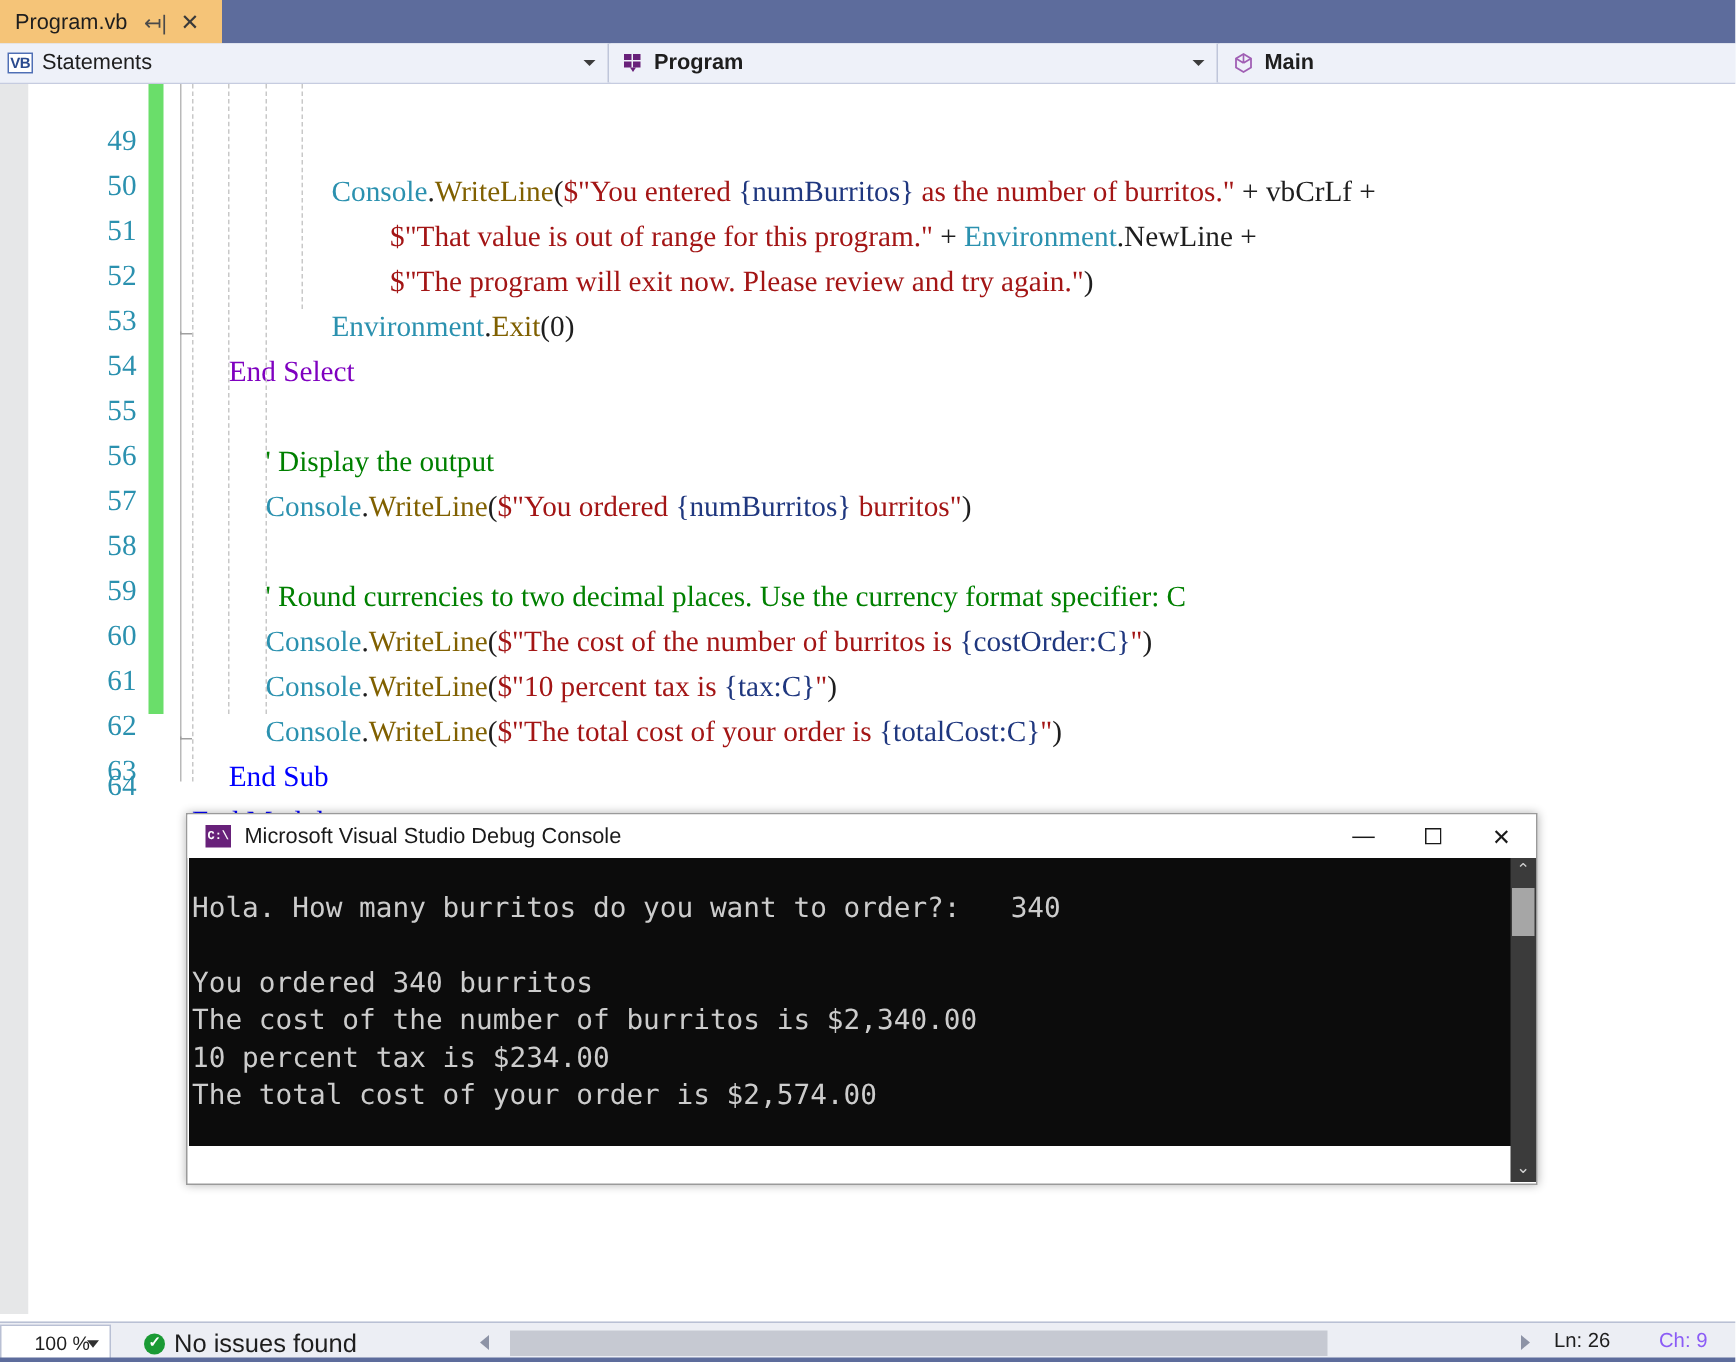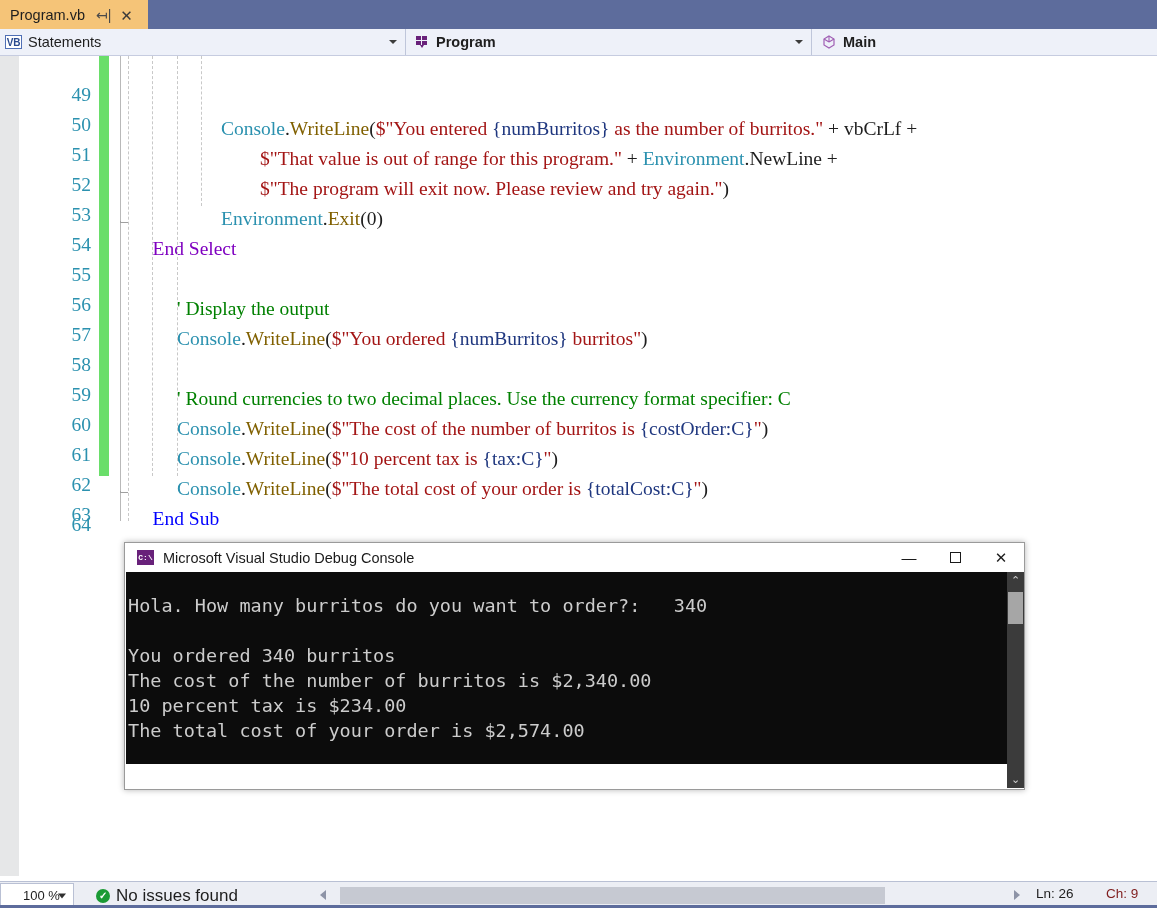--- a/index.html
+++ b/index.html
@@ -107,21 +107,21 @@
   .ok-check{position:absolute;left:99px;top:8px;color:#ffffff;font-size:10px;line-height:12px;font-weight:bold;}
   .issues{position:absolute;left:116px;top:4px;font-size:17px;color:#1e1e1e;}
   .hsb{position:absolute;left:320px;top:3px;width:700px;height:21px;background:#eceef4;}
   .hsb-l{position:absolute;left:0;top:5px;width:0;height:0;border-top:5px solid transparent;
          border-bottom:5px solid transparent;border-right:6px solid #8d93a6;}
   .hsb-r{position:absolute;right:0;top:5px;width:0;height:0;border-top:5px solid transparent;
          border-bottom:5px solid transparent;border-left:6px solid #8d93a6;}
   .hsb-track{position:absolute;left:20px;top:2px;width:660px;height:17px;background:#eceef4;}
   .hsb-thumb{position:absolute;left:0;top:0;width:545px;height:17px;background:#c6c9d2;}
   .ln{position:absolute;left:1036px;top:4px;font-size:13.5px;color:#1e1e1e;}
-  .ch{position:absolute;left:1106px;top:4px;font-size:13.5px;color:#7f1d1d;}
+  .ch{position:absolute;left:1106px;top:4px;font-size:13.5px;color:#8b5cf6;}
   .statusline{position:absolute;left:0;bottom:0;width:1157px;height:3px;background:#5d6c9c;}
 </style>
 </head>
 <body>
 
 <div id="root">
 
   <div class="tabstrip">
     <div class="tab" id="tab0" style="width: 148px;">
       <span class="tab-label">Program.vb</span>

